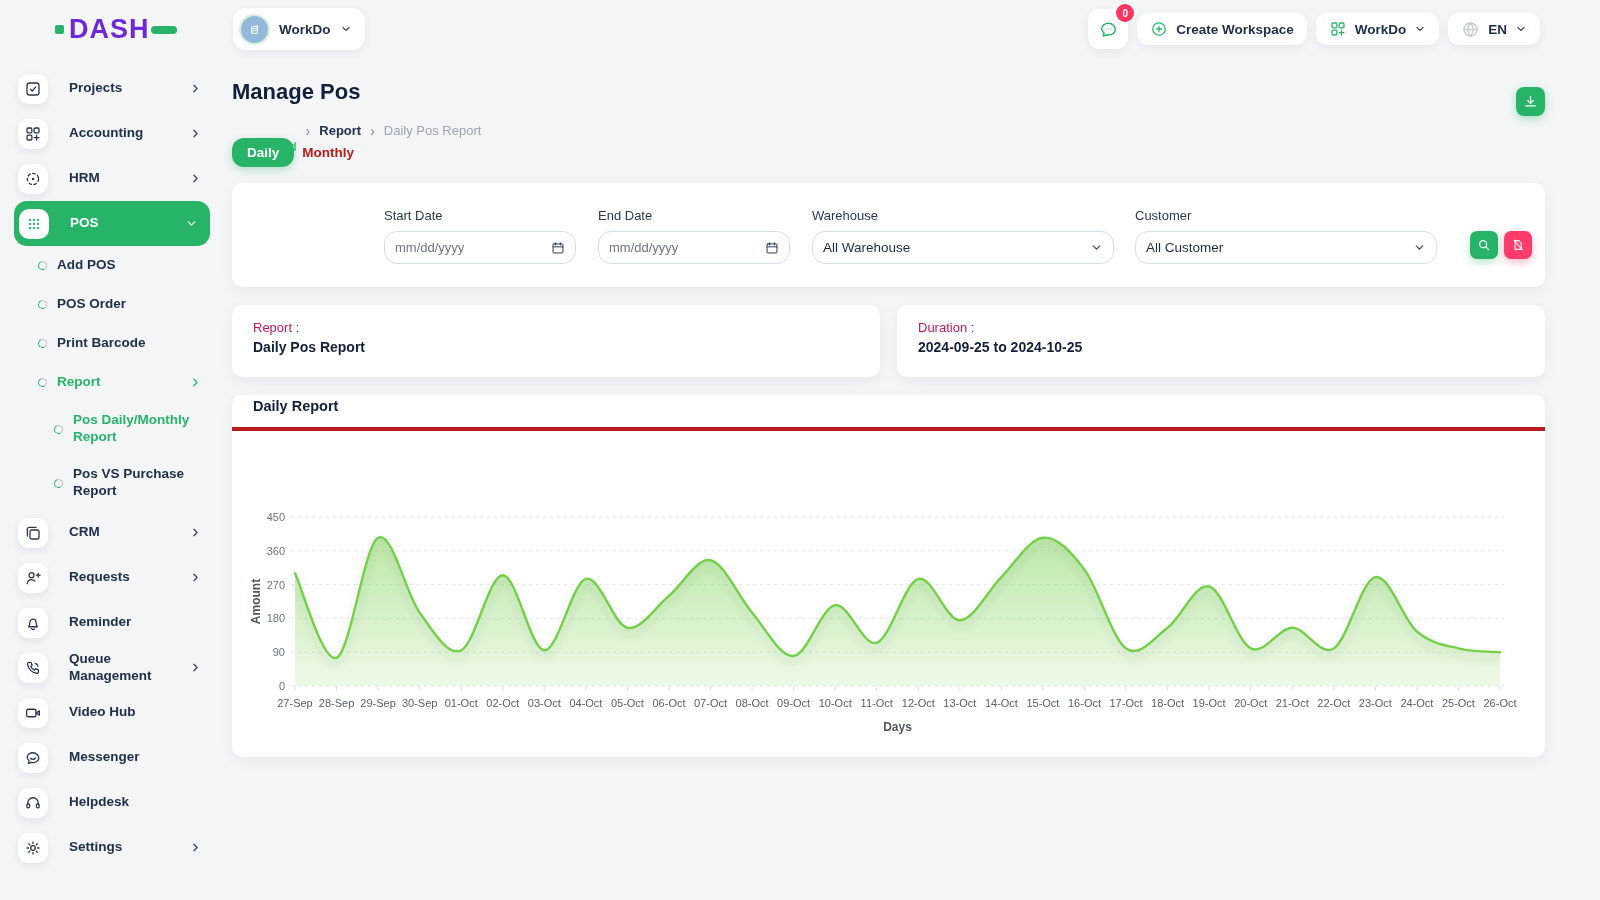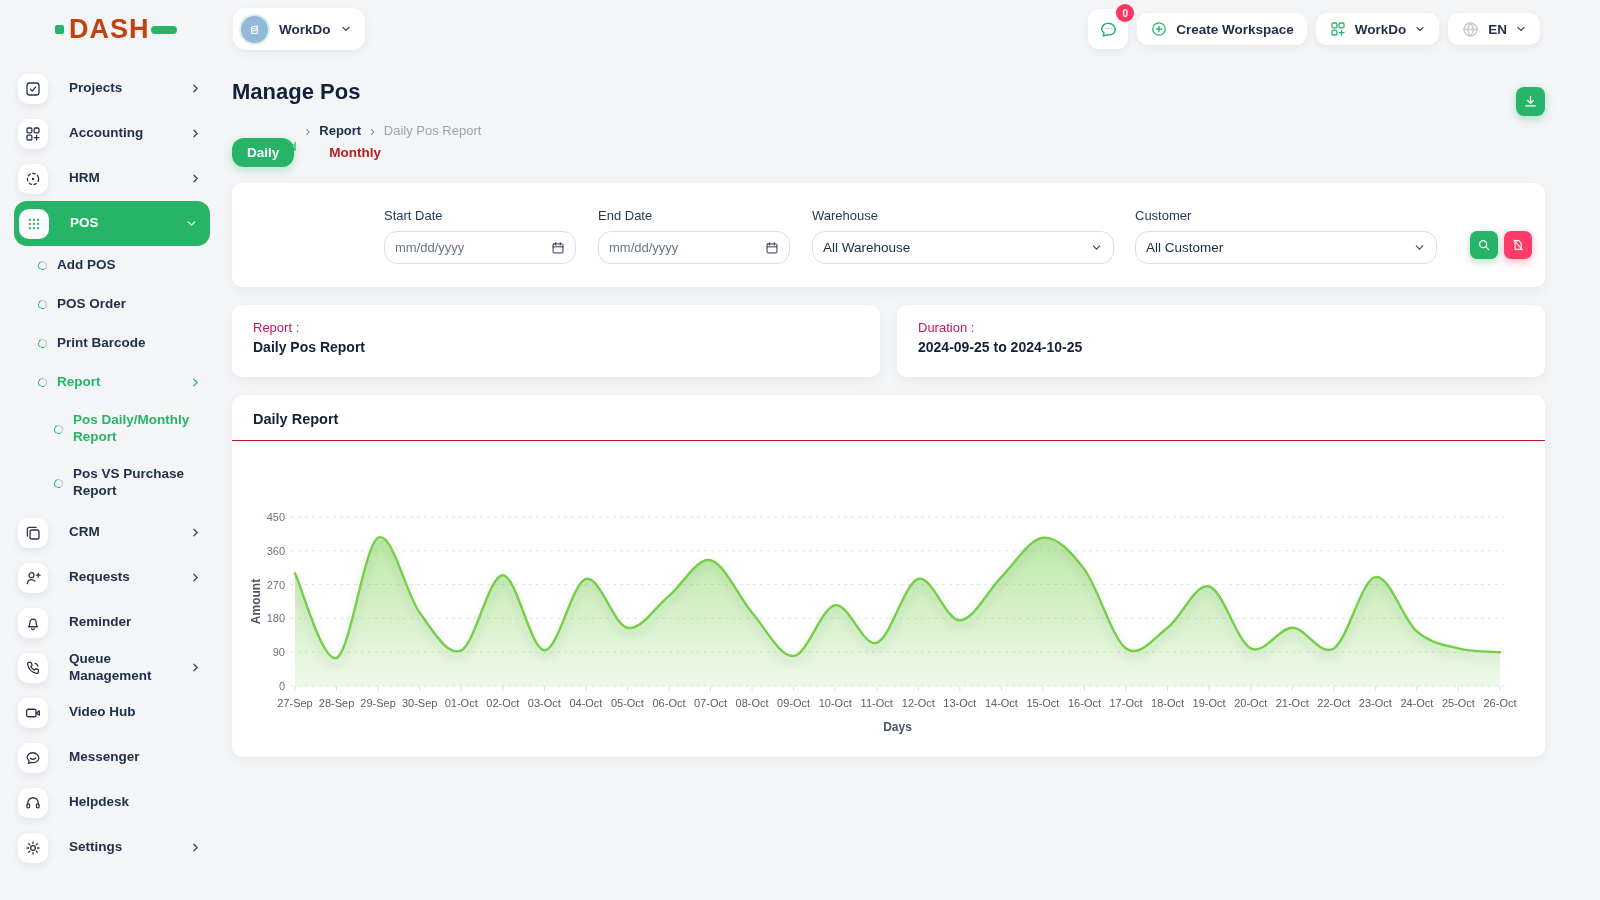--- a/index.html
+++ b/index.html
@@ -9,21 +9,21 @@
     background:#f3f5f7;
     color:#1f2d4a;
     overflow:hidden;
     position:relative;
   }
   .shadow-card { background:#fff; border-radius:10px; box-shadow:0 4px 14px rgba(25,40,70,.05); }
 
   
   .logo { position:absolute; left:55px; top:16px; display:flex; align-items:center; gap:5px; cursor:pointer; }
   .logo-dot { width:9px; height:9px; background:#27b468; border-radius:2px; }
-  .logo-text { font-size:27px; font-weight:800; letter-spacing:1px; color:#c2410c; line-height:1; }
+  .logo-text { font-size:27px; font-weight:800; letter-spacing:1px; color:#6d28d9; line-height:1; }
   .logo-bar { width:26px; height:8px; background:#27b468; border-radius:4px; margin-left:-4px; }
 
   .ws-pill { position:absolute; left:233px; top:8px; height:42px; background:#fff; border-radius:13px;
     box-shadow:0 3px 10px rgba(25,40,70,.06); display:flex; align-items:center; gap:9px; padding:0 13px 0 6px; cursor:pointer; }
   .ws-avatar { width:31px; height:31px; border-radius:50%; background:#92b9d9; border:2px solid #d9efe3;
     display:flex; align-items:center; justify-content:center; }
   .ws-avatar svg { width:17px; height:17px; stroke:#fff; stroke-width:1.4; fill:none; }
   .ws-label { font-size:13.5px; font-weight:700; color:#1f2d4a; }
 
   .top-right { position:absolute; top:9px; right:60px; display:flex; align-items:center; gap:9px; }
@@ -63,21 +63,21 @@
   .page-title { position:absolute; top:79px; left:0; font-size:22px; font-weight:700; color:#13203a; }
   #breadcrumb { position:absolute; top:107px; left:1px; display:flex; align-items:center; gap:9px; font-size:13px; }
   .bc-link { color:#27b468; cursor:pointer;margin-top:32px; }
   .bc-normal { color:#22304c; font-weight:600; cursor:pointer; }
   .bc-muted { color:#9aa5b1; }
   .bc-sep { color:#7e8a98; font-size:14px; }
   .dl-btn { position:absolute; top:87px; right:0; width:29px; height:29px; background:#27b468; border:none; border-radius:8px;
     display:flex; align-items:center; justify-content:center; color:#fff; cursor:pointer; box-shadow:0 3px 8px rgba(39,180,104,.35); }
   .dl-btn svg { width:15px; height:15px; }
 
-  .tabs { position:absolute; top:138px; left:0; display:flex; align-items:center; gap:31px; }
+  .tabs { position:absolute; top:138px; left:0; display:flex; align-items:center; gap:4px; }
   .tab { font-size:13.5px; font-weight:600; border:none; background:transparent; cursor:pointer; }
   .tab.active { background:#27b468; color:#fff; border-radius:12px; padding:7px 15px; box-shadow:0 3px 8px rgba(39,180,104,.3); }
   .tab.inactive { color:#b91c1c; padding:7px 4px;text-align:center; }
 
   .filter-card { position:absolute; top:183px; left:0; width:1313px; height:104px; }
   .f-group { position:absolute; top:25px; }
   .f-label { font-size:13px; color:#2b3a52; margin-bottom:8px; }
   .f-control { height:33px; border:1px solid #d9dfe6; border-radius:13px; background:#fff; display:flex; align-items:center;
     padding:0 10px; font-size:13px; cursor:pointer;text-align:center; }
   .f-date { color:#6c7682; justify-content:space-between; }
@@ -88,21 +88,21 @@
   .icon-btn svg { width:14px; height:14px; }
   .btn-search { left:1238px; background:#27b468; box-shadow:0 3px 8px rgba(39,180,104,.35); }
   .btn-reset { left:1272px; background:#fd3c6a; box-shadow:0 3px 8px rgba(253,60,106,.35); }
 
   .info-row { position:absolute; top:305px; left:0; width:1313px; display:flex; gap:17px; }
   .info-card { width:648px; height:72px; padding:15px 21px; }
   .info-label { font-size:13px; color:#be185d; margin-bottom:4px; }
   .info-value { font-size:14px; font-weight:700; color:#13203a; }
 
   .chart-card { position:absolute; top:395px; left:0; width:1313px; height:362px; }
-  .chart-header { padding:16px 21px 13px; font-size:14.5px; font-weight:700; color:#13203a; border-bottom:1px solid #b91c1c; }
+  .chart-header { padding:3px 21px 13px; font-size:14.5px; font-weight:700; color:#13203a; border-bottom:4px solid #b91c1c; }
   #chart-wrap { position:absolute; left:14px; top:56px; }
   #chart-svg text { font-family:"Liberation Sans", sans-serif; }
   .ytick { font-size:11px; fill:#6b7580; }
   .xtick { font-size:11px; fill:#59616b; }
   .grid-line { stroke:#e2e6ea; stroke-width:1; stroke-dasharray:3 4; fill:none; }
   .xtickmark { stroke:#dadfe4; stroke-width:1; }
   .axis-title { font-size:12px; font-weight:700; fill:#4e565f; }
 </style>
 </head>
 <body>

